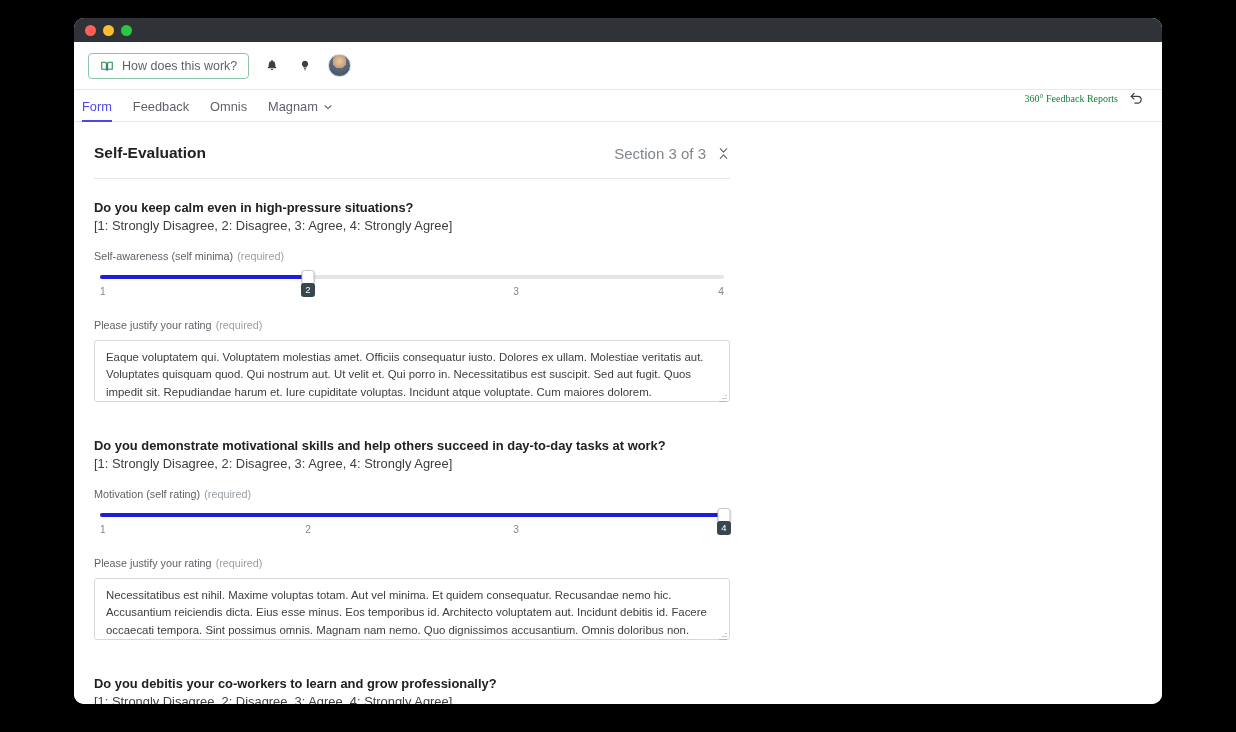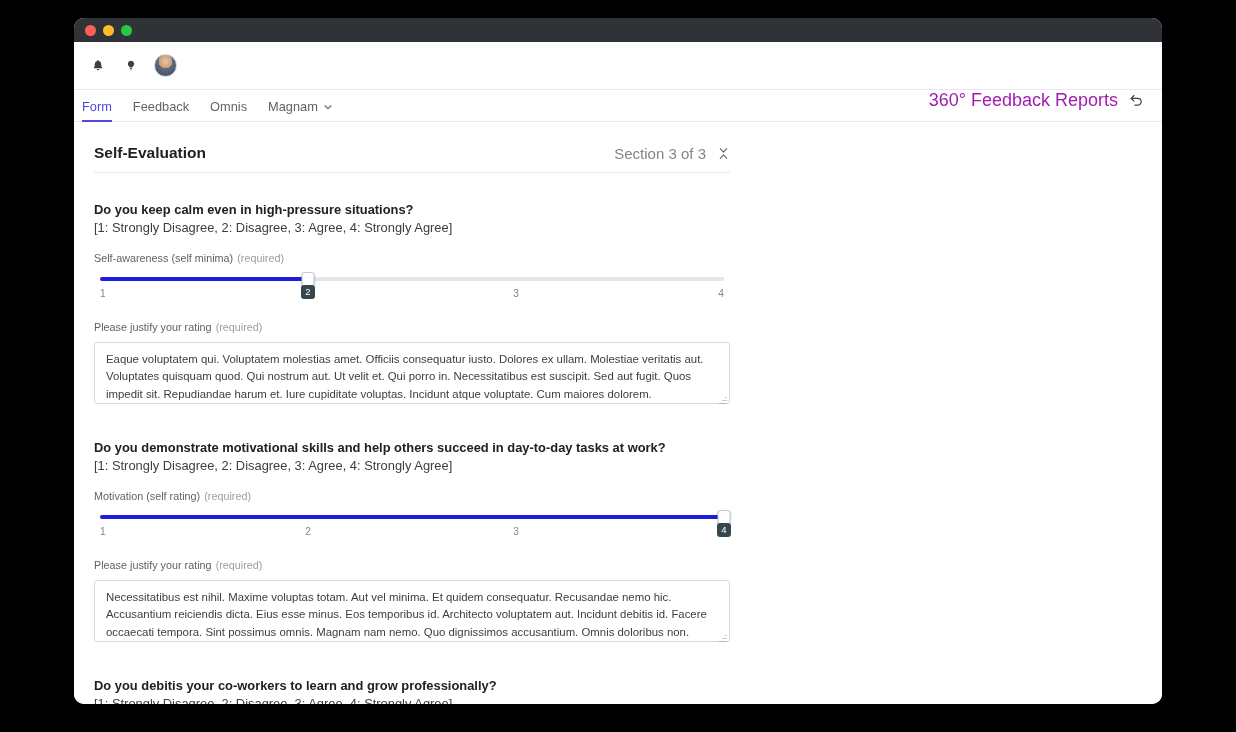--- a/index.html
+++ b/index.html
@@ -110,50 +110,50 @@
     position: absolute;
     left: 0; right: 0; bottom: -1px;
     height: 2px;
     background: #4f46e5;
   }
   .tabsbar-right {
     display: flex; align-items: center; gap: 10px;
     padding-bottom: 6px;
   }
   .reports-link {
-    font-size: 18px; color: #a21caf; cursor: pointer;
-    font-family: Liberation Sans, sans-serif;
+    font-size: 10px; color: #15803d; cursor: pointer;
+    font-family: Liberation Serif, serif;
   }
 
   
   .content {
     padding: 0;
     height: calc(686px - 24px - 48px - 32px);
     overflow: hidden;
     background: #ffffff;
   }
   .section-head {
     margin: 22px 20px 0 20px;
     width: 636px;
     display: flex;
     align-items: center;
     justify-content: space-between;
     border-bottom: 1px solid #e6e8eb;
-    padding-bottom: 10px;
+    padding-bottom: 16px;
   }
   .section-title {
     font-size: 15.5px; font-weight: bold; color: #202124;
     font-family: "Liberation Sans", sans-serif;
   }
   .section-meta { display: flex; align-items: center; gap: 11px; }
   .section-count { font-size: 15px; color: #80868b; }
   .collapse-icon { cursor: pointer; color: #5f6368; display: flex; }
 
   .qblock { margin: 0 20px; width: 636px; }
-  .qblock.first { margin-top: 28px; }
+  .qblock.first { margin-top: 20px; }
   .qblock.rest { margin-top: 31px; }
   .q-title {
     font-size: 12.9px; font-weight: bold; color: #202124;
     line-height: 1.32;
     font-family: "Liberation Sans", sans-serif;
   }
   .q-scale {
     font-size: 12.9px; color: #3c4043; line-height: 1.32; margin-top: 1px;
     font-family: "Liberation Sans", sans-serif;
   }
@@ -246,20 +246,30 @@
 
   <div class="titlebar">
     <span class="dot red"></span>
     <span class="dot yellow"></span>
     <span class="dot green"></span>
   </div>
 
   <div class="topbar">
 
     <div class="topbar-right">
+      <div class="help-btn">
+        <span style="display:flex;color:#2e8b57">
+          <svg width="14" height="14" viewBox="0 0 24 24" fill="none" stroke="currentColor" stroke-width="1.9" stroke-linejoin="round">
+            <path d="M3 5.5h6.2c1 0 1.8.8 1.8 1.8V19c0-.8-.7-1.5-1.6-1.5H3z"></path>
+            <path d="M21 5.5h-6.2c-1 0-1.8.8-1.8 1.8V19c0-.8.7-1.5 1.6-1.5H21z"></path>
+            <line x1="12" y1="7.3" x2="12" y2="19"></line>
+          </svg>
+        </span>
+        <span class="label">How does this work?</span>
+      </div>
 
       <div class="icon-btn">
         <svg width="14" height="15" viewBox="0 0 24 24" fill="currentColor">
           <path d="M12 2.6a1.3 1.3 0 0 1 1.3 1.3v.5a5.6 5.6 0 0 1 4.3 5.4v3.3l1.5 2.4a.7.7 0 0 1-.6 1.1H5.5a.7.7 0 0 1-.6-1.1l1.5-2.4V9.8a5.6 5.6 0 0 1 4.3-5.4v-.5A1.3 1.3 0 0 1 12 2.6z"></path>
           <path d="M10 18.2h4a2 2 0 0 1-4 0z"></path>
         </svg>
       </div>
 
       <div class="icon-btn">
         <svg width="12" height="15" viewBox="0 0 24 24" fill="currentColor">

